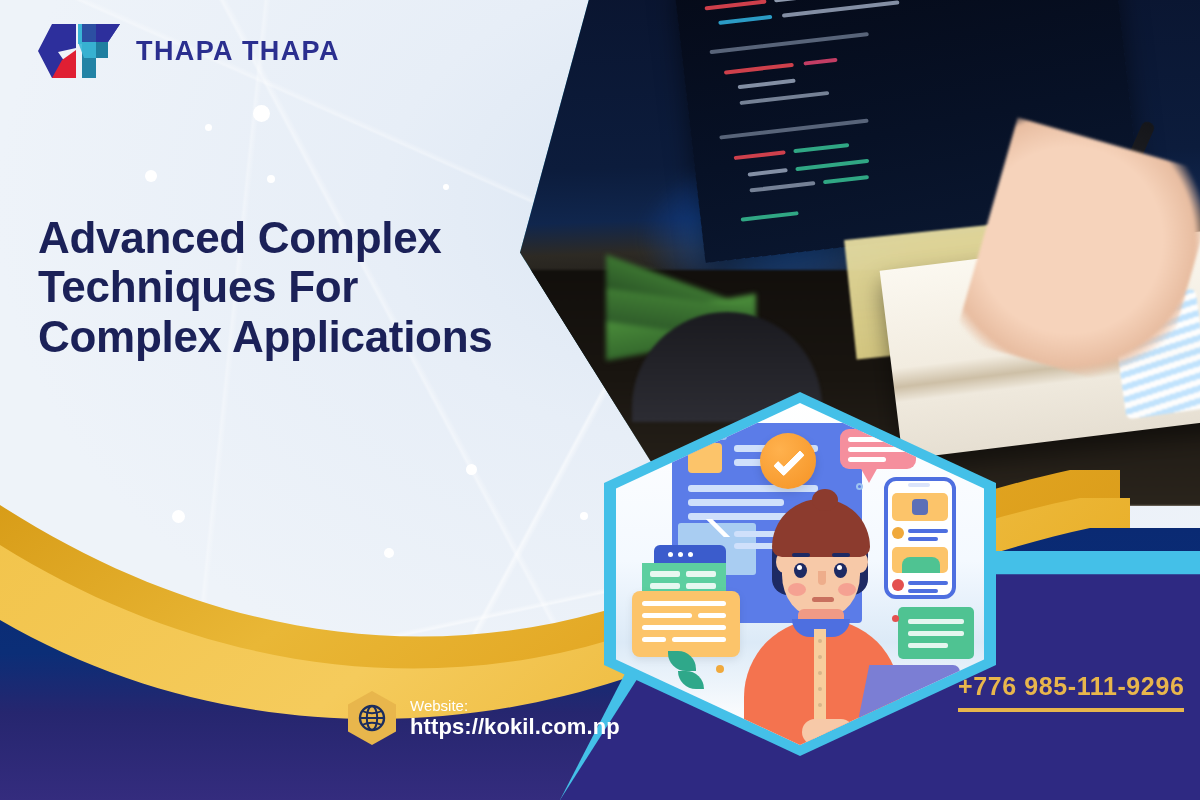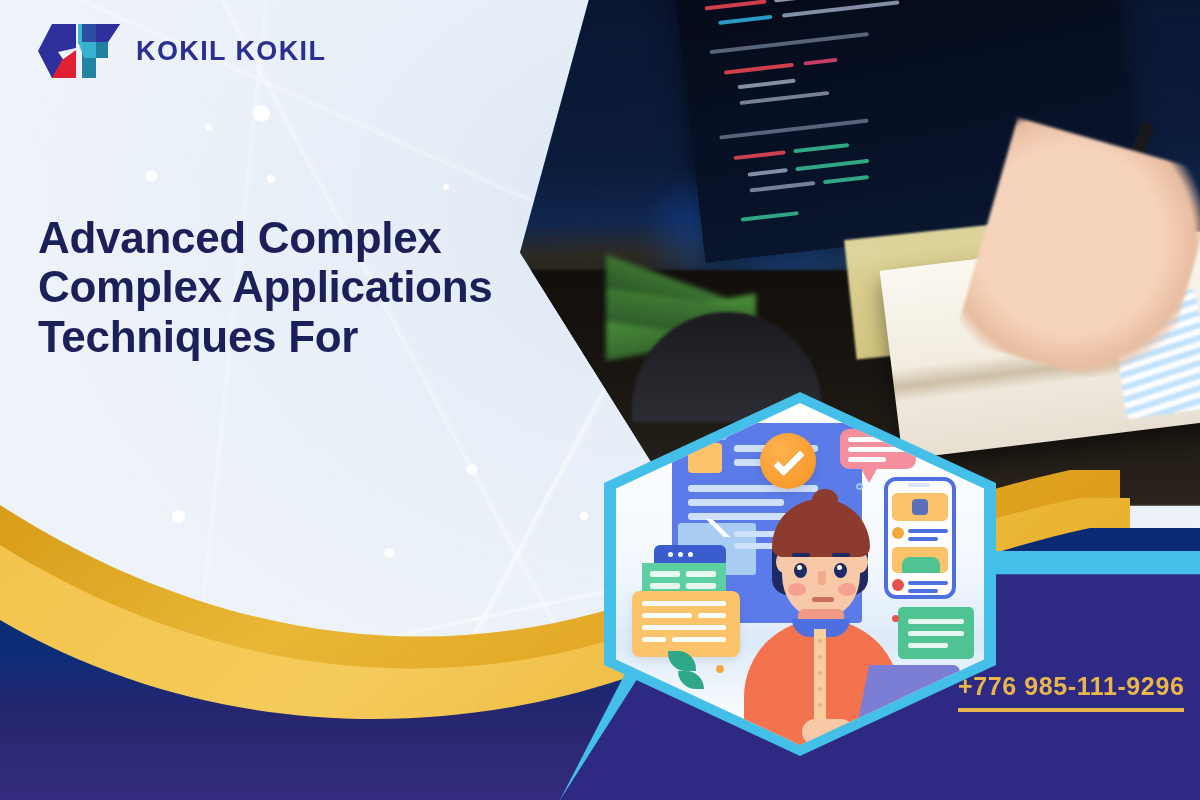--- a/index.html
+++ b/index.html
@@ -386,28 +386,44 @@
     <svg width="84" height="58" viewBox="0 0 84 58">
       <polygon points="38,2 38,26 20,30 38,56 14,56 0,29 14,2" fill="#2d2f9c"></polygon>
       <polygon points="38,28 38,56 14,56 24,38" fill="#e01f33"></polygon>
       <polygon points="44,2 82,2 70,20 44,20" fill="#2d2f9c"></polygon>
       <polygon points="40,2 44,2 44,22 40,22" fill="#3ab6d6"></polygon>
       <polygon points="44,20 70,20 70,36 58,36 58,56 44,56" fill="#1f7fa0"></polygon>
       <polygon points="44,2 58,2 58,56 44,56" fill="#2b8bb0" opacity="0.35"></polygon>
       <polygon points="58,2 82,2 70,20 58,20" fill="#2d2f9c"></polygon>
       <polygon points="40,20 58,20 58,36 46,36" fill="#3ab6d6" opacity="0.9"></polygon>
     </svg>
-    <div class="logo-name">KOKIL KOKIL</div>
+    <div class="logo-name">THAPA THAPA</div>
   </div>
 
   <div class="headline">
     <div>Advanced Complex</div>
+    <div>Techniques For</div>
     <div>Complex Applications</div>
-    <div>Techniques For</div>
-  </div>
-
+  </div>
+
+  <div class="site-block">
+    <div class="hexicon">
+      <svg width="48" height="54" viewBox="0 0 48 54">
+        <polygon points="24,0 48,13.5 48,40.5 24,54 0,40.5 0,13.5" fill="#e8b64c"></polygon>
+        <circle cx="24" cy="27" r="12" fill="none" stroke="#1b2d5e" stroke-width="2.4"></circle>
+        <ellipse cx="24" cy="27" rx="5.2" ry="12" fill="none" stroke="#1b2d5e" stroke-width="2"></ellipse>
+        <line x1="12" y1="27" x2="36" y2="27" stroke="#1b2d5e" stroke-width="2"></line>
+        <path d="M14,20 Q24,24.5 34,20" fill="none" stroke="#1b2d5e" stroke-width="1.9"></path>
+        <path d="M14,34 Q24,29.5 34,34" fill="none" stroke="#1b2d5e" stroke-width="1.9"></path>
+      </svg>
+    </div>
+    <div class="site-text">
+      <span class="site-label">Website:</span>
+      <span class="site-url">https://kokil.com.np</span>
+    </div>
+  </div>
 
   <div class="phone-block">
     <div class="phone-num">+776 985-111-9296</div>
     <div class="phone-rule"></div>
   </div>
 
 </div>
 
 </body></html>

